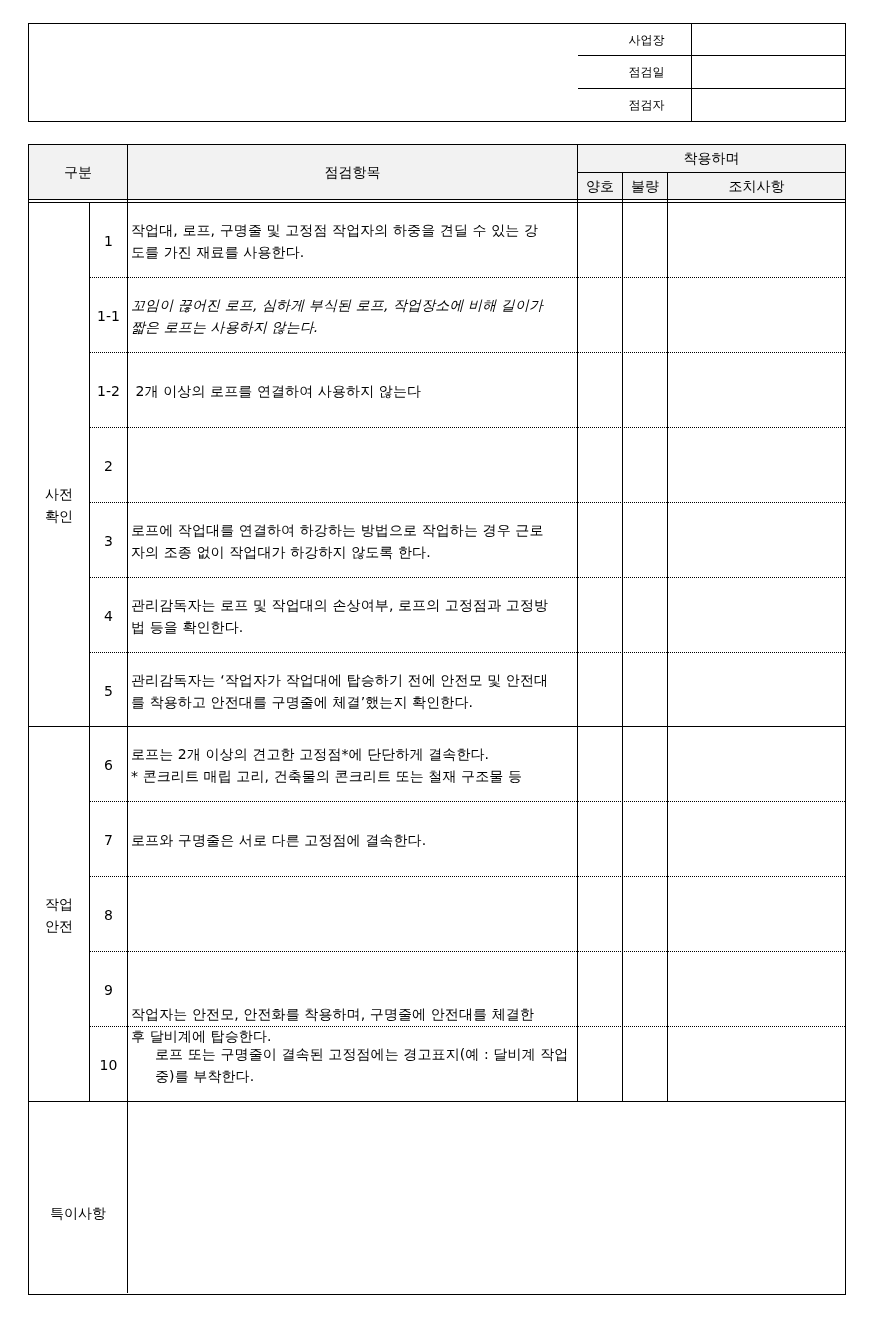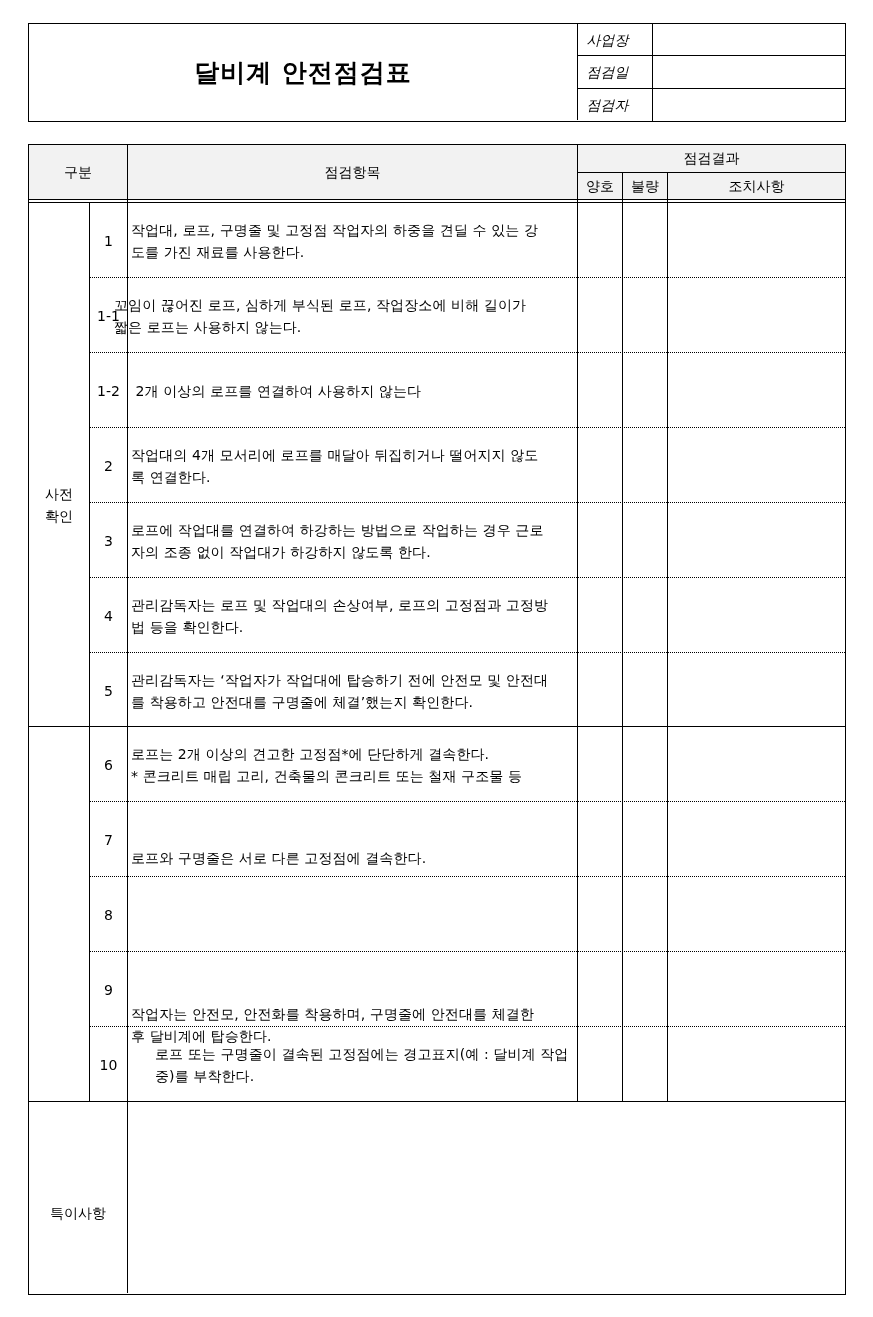--- a/index.html
+++ b/index.html
@@ -1,101 +1,100 @@
 <!DOCTYPE html>
 <html><head>
 <meta charset="utf-8">
 <style>
   html, body { margin: 0; padding: 0; background: #ffffff; }
   body { width: 873px; height: 1317px; position: relative; font-family: "DejaVu Sans", "Liberation Sans", sans-serif; color: #000; }
   .abs { position: absolute; box-sizing: border-box; }
   
   #hdr { left: 28px; top: 23px; width: 818px; height: 99px; border: 1.5px solid #000; }
   #hdr-title { left: 0; top: 0; width: 549px; height: 96px; border-right: 1.5px solid #000; display: flex; align-items: center; justify-content: center; font-size: 25px; font-weight: bold; letter-spacing: 1px; }
-  .hdr-label { left: 534px; width: 90px; height: 33px; border-right: 1.5px solid #000; display: flex; align-items: center; justify-content: center; font-size: 14px; font-style: italic; }
+  .hdr-label { left: 573px; width: 90px; height: 33px; border-right: 1.5px solid #000; display: flex; align-items: center; justify-content: center; font-size: 12px; }
   .hdr-value { left: 639px; width: 176px; height: 33px; }
   .hdr-line { left: 549px; width: 267px; height: 0; border-top: 1.5px solid #000; }
 
   
   #main { left: 28px; top: 144px; width: 818px; height: 1151px; border: 1.5px solid #000; }
   .th { background: #f2f2f2; display: flex; align-items: center; justify-content: center; font-size: 14px; }
   .vline { width: 0; border-left: 1.5px solid #000; }
   .hline { height: 0; border-top: 1.5px solid #000; }
   .dline { height: 0; border-top: 1.5px dotted #000; }
   .cat { display: flex; align-items: center; justify-content: center; text-align: center; font-size: 14px; line-height: 22px; }
   .num { display: flex; align-items: center; justify-content: center; font-size: 14px; }
   .item { display: flex; align-items: center; font-size: 14px; line-height: 22px; padding-left: 3px; padding-right: 4px; letter-spacing: 0.1px; white-space: pre-line; }
   .cell { }
 </style>
 </head>
 <body>
 
 <div id="hdr" class="abs">
-  <div id="hdr-title" class="abs">달비계 안전점검표</div>
 
   <div class="abs hdr-label" style="top:0;">사업장</div>
   <div class="abs hdr-value" style="top:0;"></div>
   <div class="abs hdr-line" style="top:31px;"></div>
 
   <div class="abs hdr-label" style="top:32px;">점검일</div>
   <div class="abs hdr-value" style="top:32px;"></div>
   <div class="abs hdr-line" style="top:64px;"></div>
 
   <div class="abs hdr-label" style="top:65px;">점검자</div>
   <div class="abs hdr-value" style="top:65px;"></div>
 </div>
 
 <div id="main" class="abs">
 
   <div class="abs th" style="left:0;top:0;width:98px;height:55px;">구분</div>
   <div class="abs th" style="left:99px;top:0;width:449px;height:55px;">점검항목</div>
-  <div class="abs th" style="left:549px;top:0;width:267px;height:27px;">점검결과</div>
+  <div class="abs th" style="left:549px;top:0;width:267px;height:27px;">착용하며</div>
   <div class="abs th" style="left:549px;top:28px;width:44px;height:27px;">양호</div>
   <div class="abs th" style="left:594px;top:28px;width:44px;height:27px;">불량</div>
   <div class="abs th" style="left:639px;top:28px;width:177px;height:27px;">조치사항</div>
 
   <div class="abs hline" style="left:549px;top:27px;width:267px;"></div>
   <div class="abs hline" style="left:0;top:54px;width:816px;"></div>
   <div class="abs hline" style="left:0;top:57px;width:816px;"></div>
 
   <div class="abs vline" style="left:98px;top:0;height:1148px;"></div>
   <div class="abs vline" style="left:548px;top:0;height:957px;"></div>
   <div class="abs vline" style="left:593px;top:27px;height:930px;"></div>
   <div class="abs vline" style="left:638px;top:27px;height:930px;"></div>
   <div class="abs vline" style="left:60px;top:57px;height:900px;"></div>
 
   <div class="abs cat" style="left:0;top:59px;width:60px;height:601px;white-space:pre-line;">사전
 확인</div>
+  <div class="abs cat" style="left:0;top:583px;width:60px;height:374px;white-space:pre-line;">작업
+안전</div>
 
   <div class="abs num" style="left:61px;top:59px;width:37px;height:74px;">1</div>
   <div class="abs item" style="left:99px;top:59px;width:449px;height:74px;">작업대, 로프, 구명줄 및 고정점 작업자의 하중을 견딜 수 있는 강
 도를 가진 재료를 사용한다.</div>
   <div class="abs cell" style="left:549px;top:59px;width:44px;height:74px;"></div>
   <div class="abs cell" style="left:594px;top:59px;width:44px;height:74px;"></div>
   <div class="abs cell" style="left:639px;top:59px;width:177px;height:74px;"></div>
   <div class="abs dline" style="left:61px;top:132px;width:755px;"></div>
 
   <div class="abs num" style="left:61px;top:134px;width:37px;height:74px;">1-1</div>
-  <div class="abs item" style="left:82px;top:134px;width:449px;height:74px;">꼬임이 끊어진 로프, 심하게 부식된 로프, 작업장소에 비해 길이가
+  <div class="abs item" style="left:99px;top:134px;width:449px;height:74px;font-style:italic;">꼬임이 끊어진 로프, 심하게 부식된 로프, 작업장소에 비해 길이가
 짧은 로프는 사용하지 않는다.</div>
   <div class="abs cell" style="left:549px;top:134px;width:44px;height:74px;"></div>
   <div class="abs cell" style="left:594px;top:134px;width:44px;height:74px;"></div>
   <div class="abs cell" style="left:639px;top:134px;width:177px;height:74px;"></div>
   <div class="abs dline" style="left:61px;top:207px;width:755px;"></div>
 
   <div class="abs num" style="left:61px;top:209px;width:37px;height:74px;">1-2</div>
   <div class="abs item" style="left:99px;top:209px;width:449px;height:74px;white-space:pre;"> 2개 이상의 로프를 연결하여 사용하지 않는다</div>
   <div class="abs cell" style="left:549px;top:209px;width:44px;height:74px;"></div>
   <div class="abs cell" style="left:594px;top:209px;width:44px;height:74px;"></div>
   <div class="abs cell" style="left:639px;top:209px;width:177px;height:74px;"></div>
   <div class="abs dline" style="left:61px;top:282px;width:755px;"></div>
 
   <div class="abs num" style="left:61px;top:284px;width:37px;height:74px;">2</div>
-  <div class="abs item" style="left:99px;top:284px;width:449px;height:74px;">작업대의 4개 모서리에 로프를 매달아 뒤집히거나 떨어지지 않도
-록 연결한다.</div>
   <div class="abs cell" style="left:549px;top:284px;width:44px;height:74px;"></div>
   <div class="abs cell" style="left:594px;top:284px;width:44px;height:74px;"></div>
   <div class="abs cell" style="left:639px;top:284px;width:177px;height:74px;"></div>
   <div class="abs dline" style="left:61px;top:357px;width:755px;"></div>
 
   <div class="abs num" style="left:61px;top:359px;width:37px;height:74px;">3</div>
   <div class="abs item" style="left:99px;top:359px;width:449px;height:74px;">로프에 작업대를 연결하여 하강하는 방법으로 작업하는 경우 근로
 자의 조종 없이 작업대가 하강하지 않도록 한다.</div>
   <div class="abs cell" style="left:549px;top:359px;width:44px;height:74px;"></div>
   <div class="abs cell" style="left:594px;top:359px;width:44px;height:74px;"></div>
@@ -120,21 +119,21 @@
 
   <div class="abs num" style="left:61px;top:583px;width:37px;height:74px;">6</div>
   <div class="abs item" style="left:99px;top:583px;width:449px;height:74px;">로프는 2개 이상의 견고한 고정점*에 단단하게 결속한다.
 * 콘크리트 매립 고리, 건축물의 콘크리트 또는 철재 구조물 등</div>
   <div class="abs cell" style="left:549px;top:583px;width:44px;height:74px;"></div>
   <div class="abs cell" style="left:594px;top:583px;width:44px;height:74px;"></div>
   <div class="abs cell" style="left:639px;top:583px;width:177px;height:74px;"></div>
   <div class="abs dline" style="left:61px;top:656px;width:755px;"></div>
 
   <div class="abs num" style="left:61px;top:658px;width:37px;height:74px;">7</div>
-  <div class="abs item" style="left:99px;top:676px;width:449px;height:74px;text-align:right;">로프와 구명줄은 서로 다른 고정점에 결속한다.</div>
+  <div class="abs item" style="left:99px;top:658px;width:449px;height:74px;text-align:right;">로프와 구명줄은 서로 다른 고정점에 결속한다.</div>
   <div class="abs cell" style="left:549px;top:658px;width:44px;height:74px;"></div>
   <div class="abs cell" style="left:594px;top:658px;width:44px;height:74px;"></div>
   <div class="abs cell" style="left:639px;top:658px;width:177px;height:74px;"></div>
   <div class="abs dline" style="left:61px;top:731px;width:755px;"></div>
 
   <div class="abs num" style="left:61px;top:733px;width:37px;height:74px;">8</div>
   <div class="abs cell" style="left:549px;top:733px;width:44px;height:74px;"></div>
   <div class="abs cell" style="left:594px;top:733px;width:44px;height:74px;"></div>
   <div class="abs cell" style="left:639px;top:733px;width:177px;height:74px;"></div>
   <div class="abs dline" style="left:61px;top:806px;width:755px;"></div>

